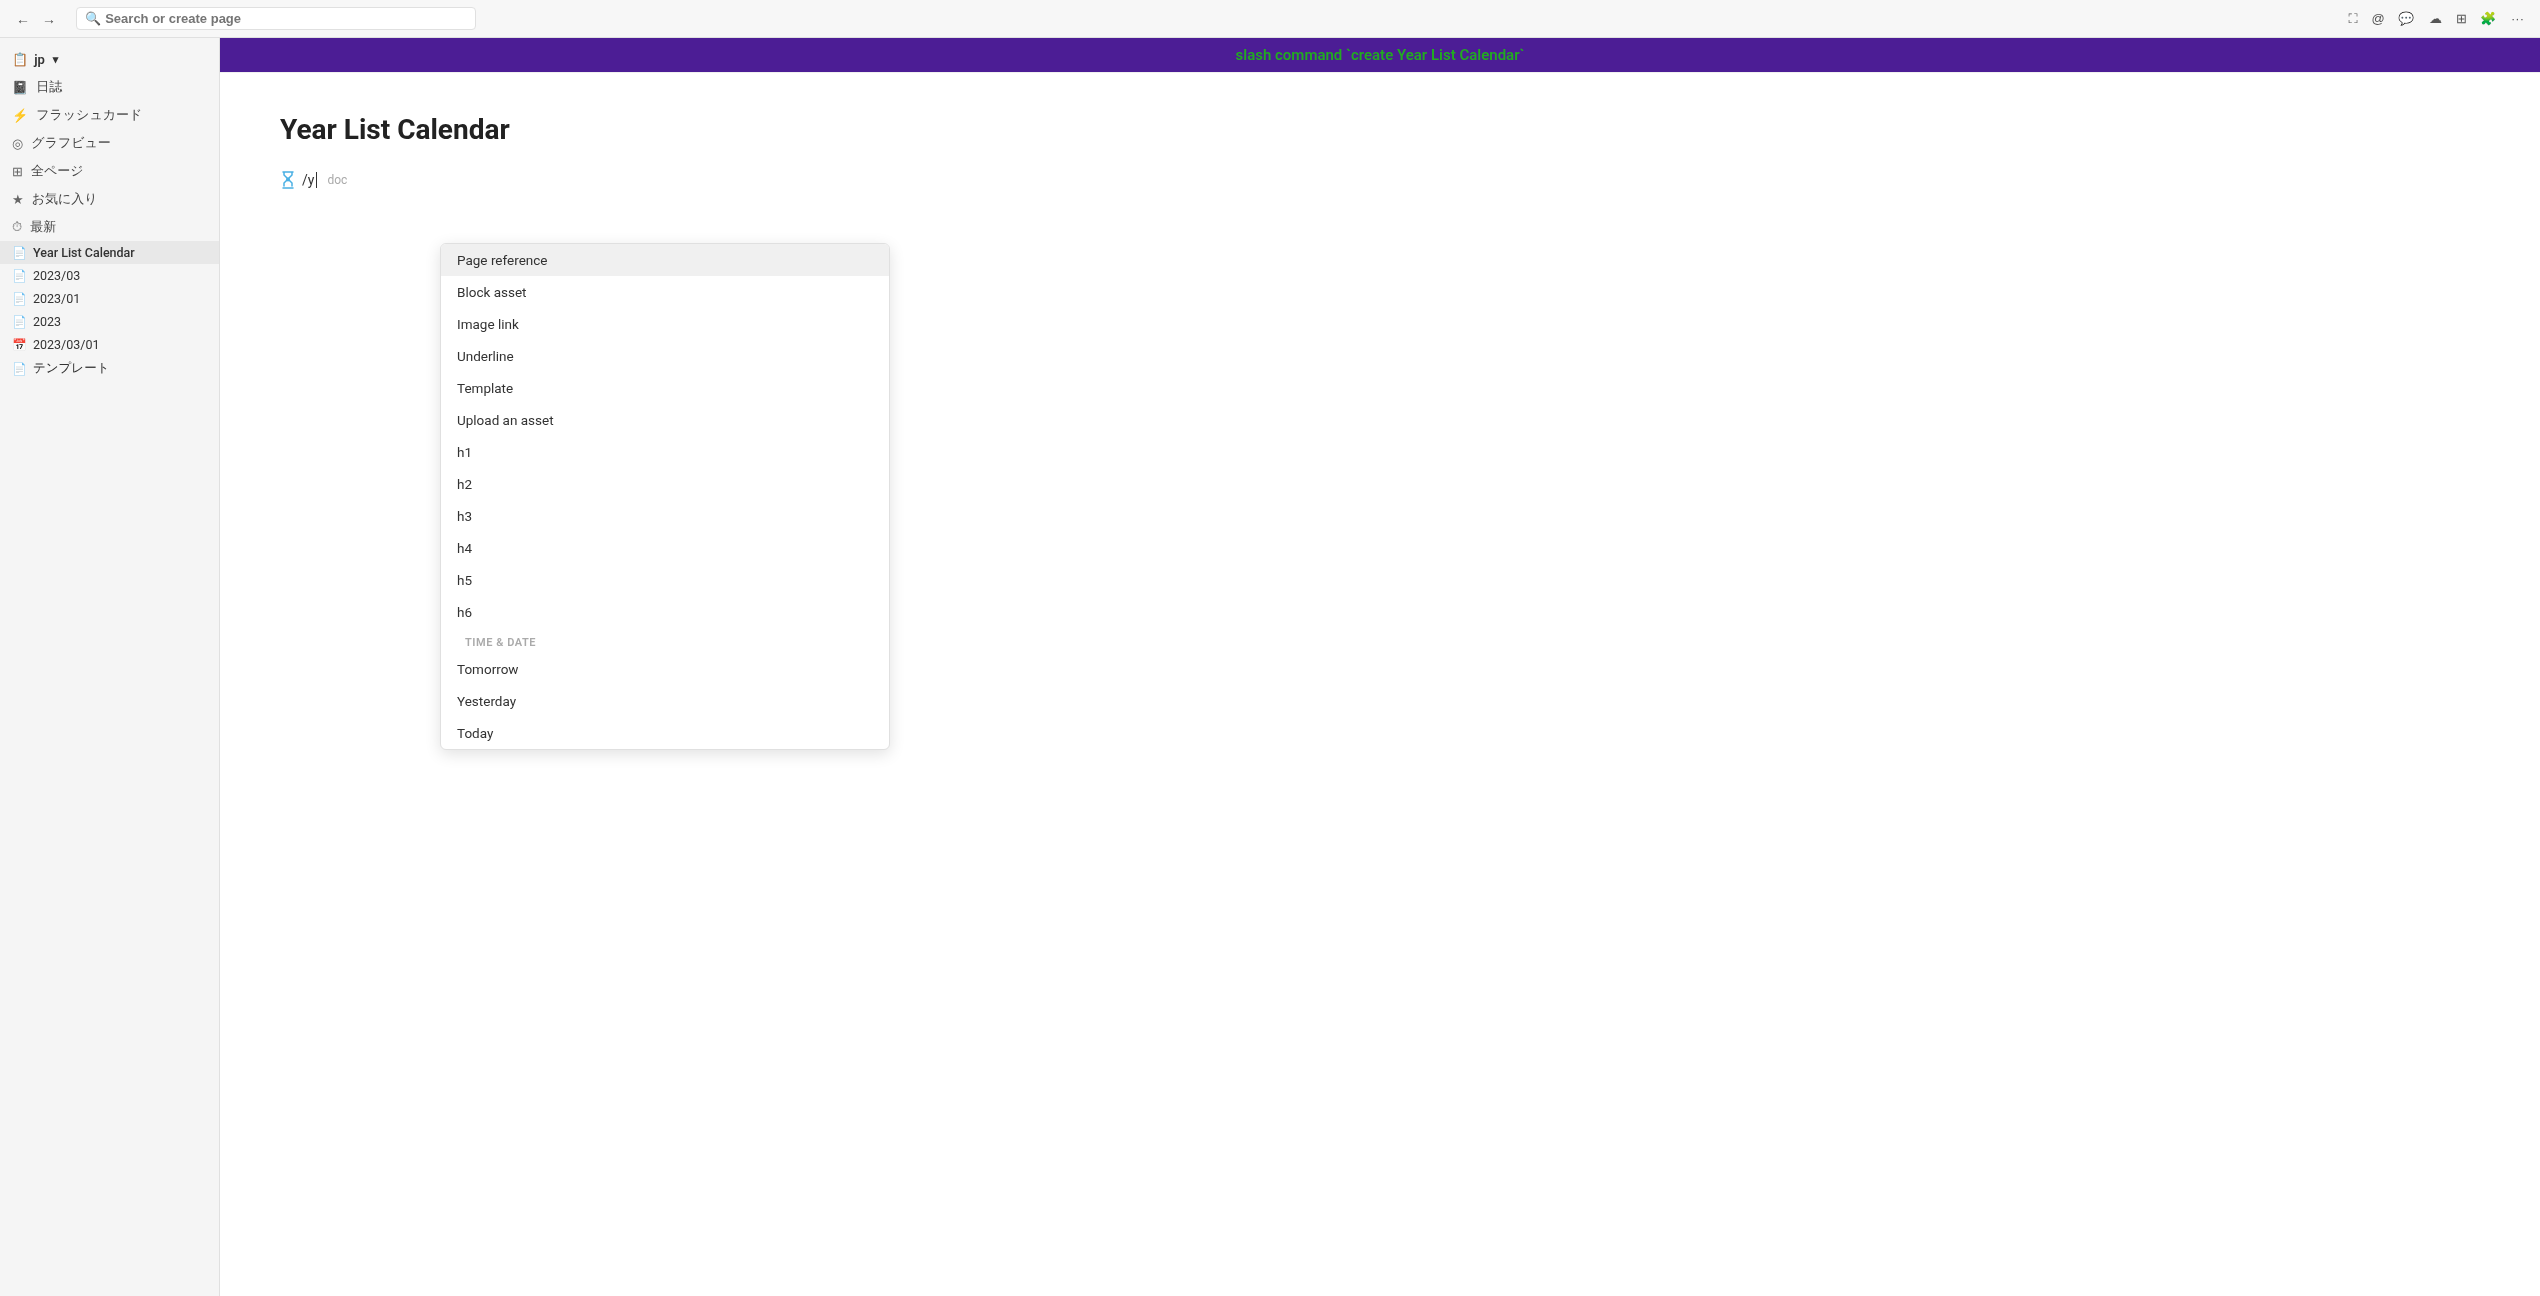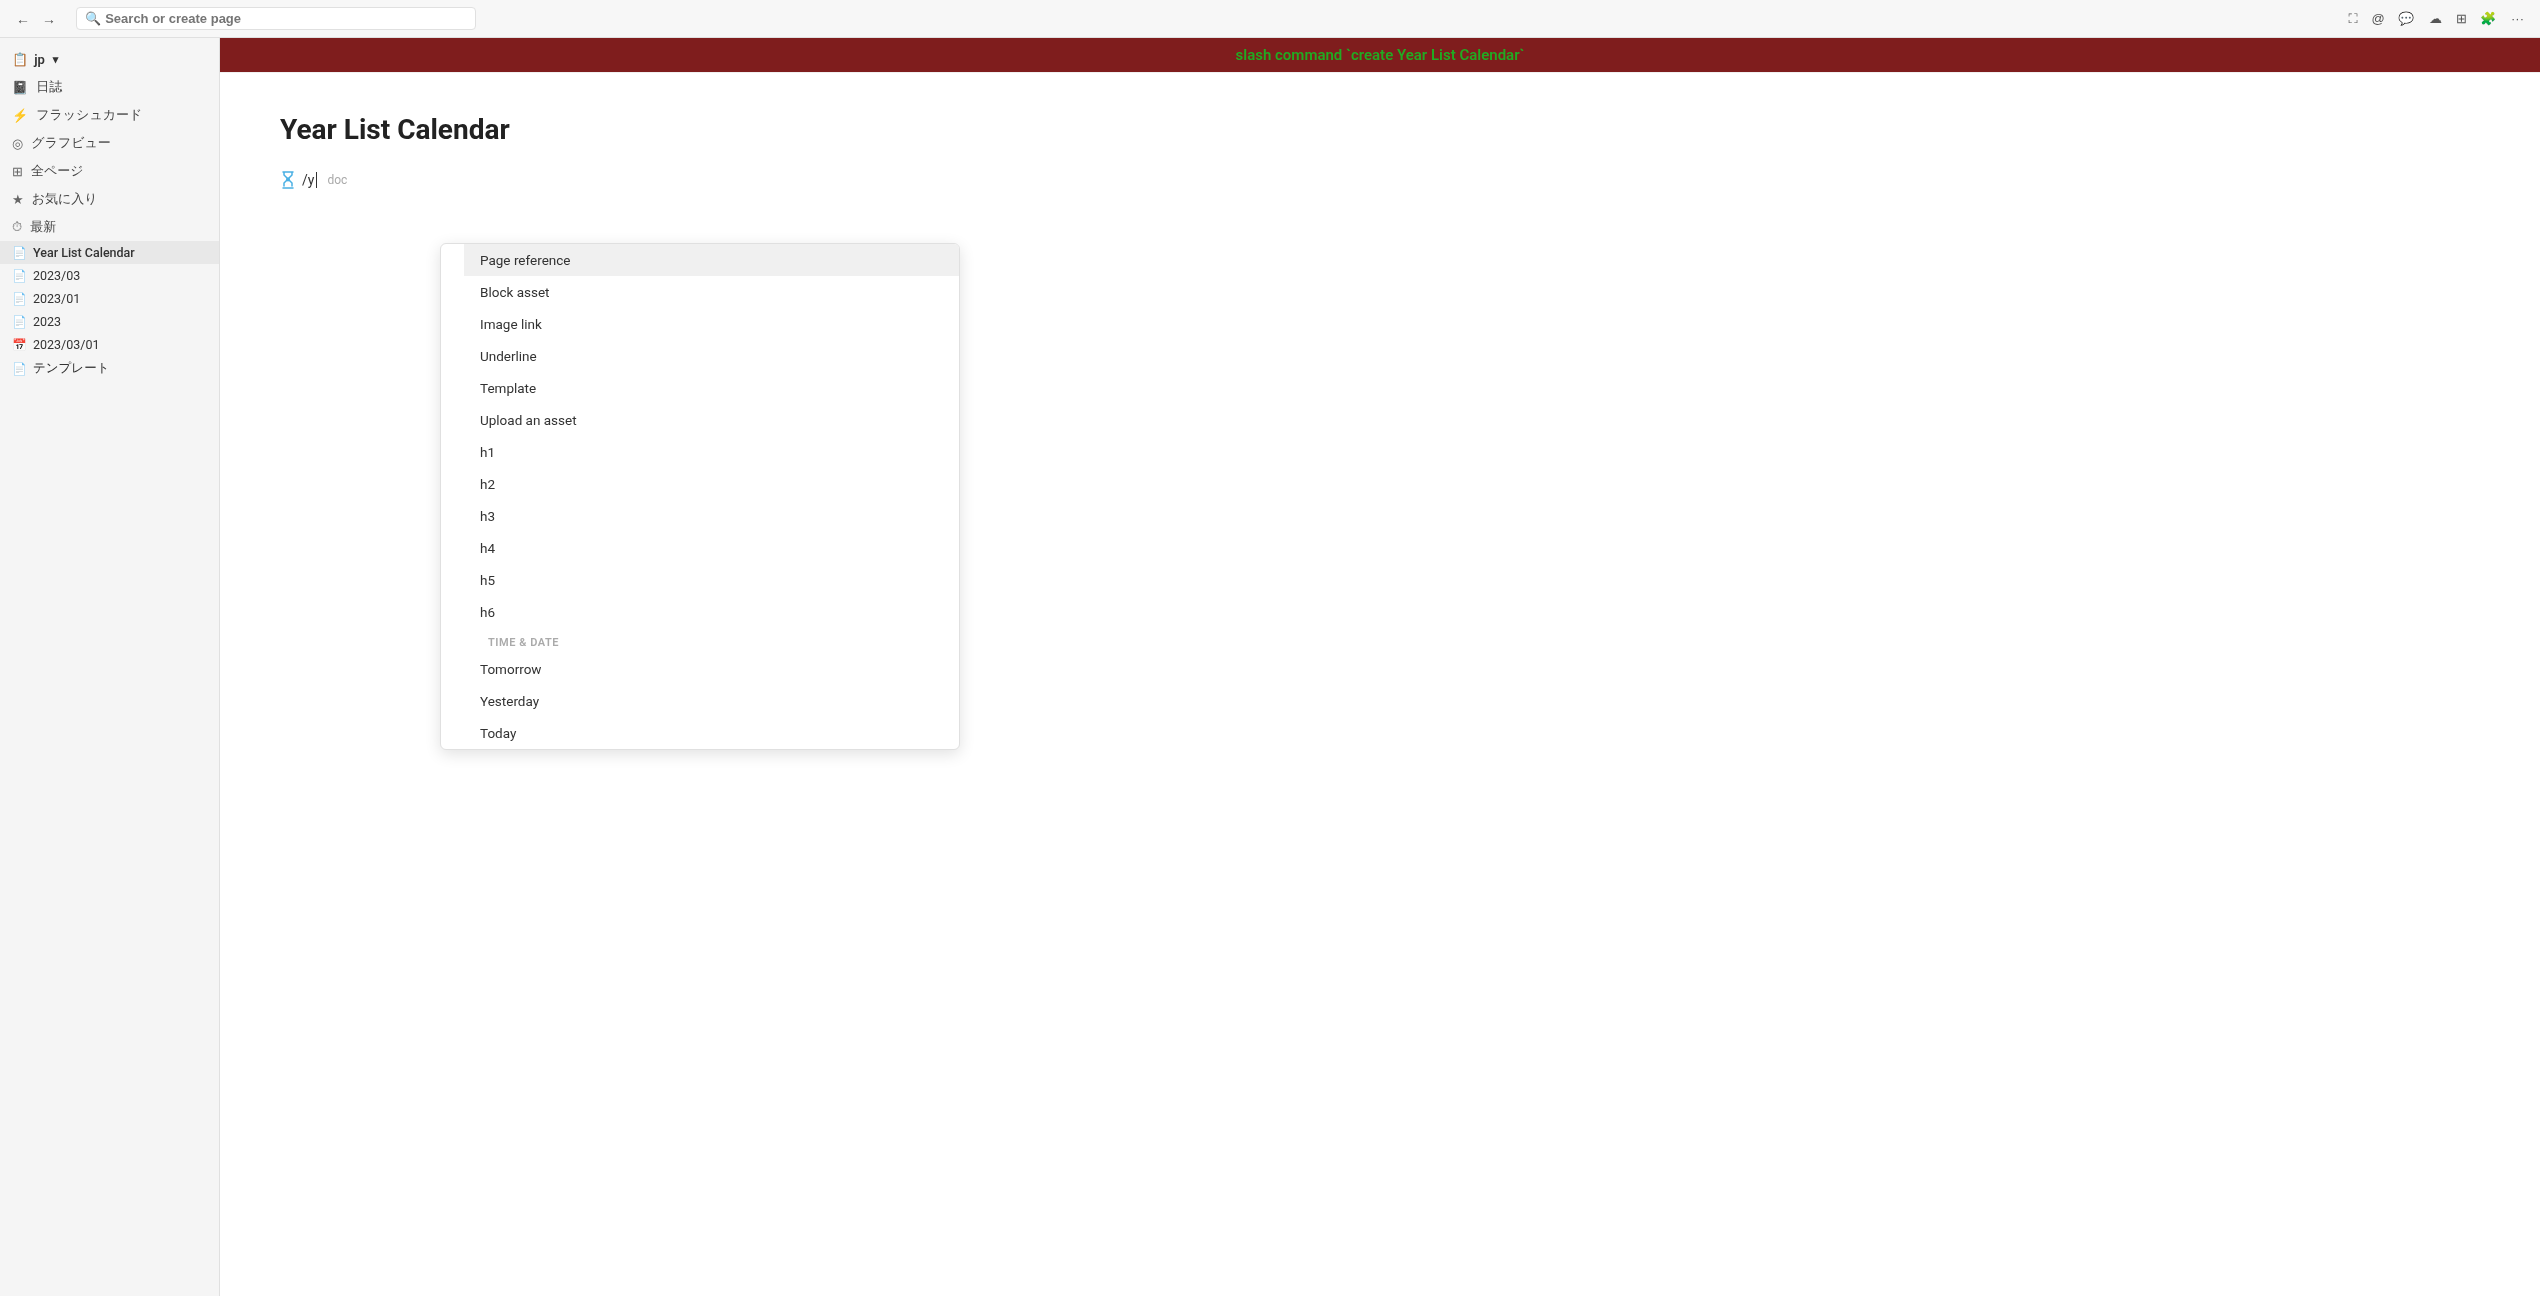--- a/index.html
+++ b/index.html
@@ -131,21 +131,21 @@
       overflow: hidden;
     }
 
     
     .announcement {
       text-align: center;
       padding: 8px;
       font-size: 15px;
       font-weight: 600;
       color: #22aa22;
-      background: #7f1d1d;
+      background: #4c1d95;
       border-bottom: 1px solid #f0f0f0;
     }
 
     
     .page-content {
       padding: 40px 60px;
       flex: 1;
       overflow-y: auto;
       position: relative;
     }
@@ -191,30 +191,29 @@
       font-size: 12px;
       color: #aaa;
       margin-left: 4px;
     }
 
     
     .dropdown-menu {
       position: absolute;
       top: 170px;
       left: 220px;
-      width: 520px;
+      width: 450px;
       background: #fff;
       border: 1px solid #e0e0e0;
       border-radius: 6px;
       box-shadow: 0 4px 16px rgba(0,0,0,0.12);
       z-index: 100;
       overflow: hidden;
       max-height: 580px;
       overflow-y: auto;
-      padding-left: 23px;
     }
     .dropdown-item {
       padding: 8px 16px;
       font-size: 13.5px;
       color: #333;
       cursor: pointer;
     }
     .dropdown-item.highlighted { background: #f0f0f0; }
     .dropdown-section-label {
       padding: 8px 16px 4px 16px;

